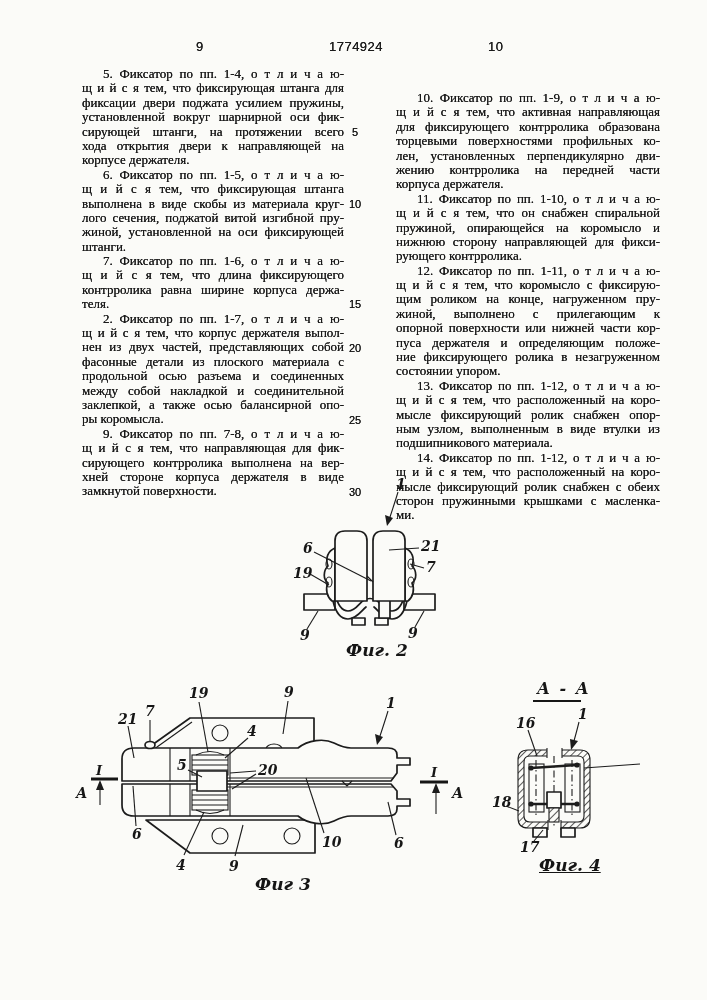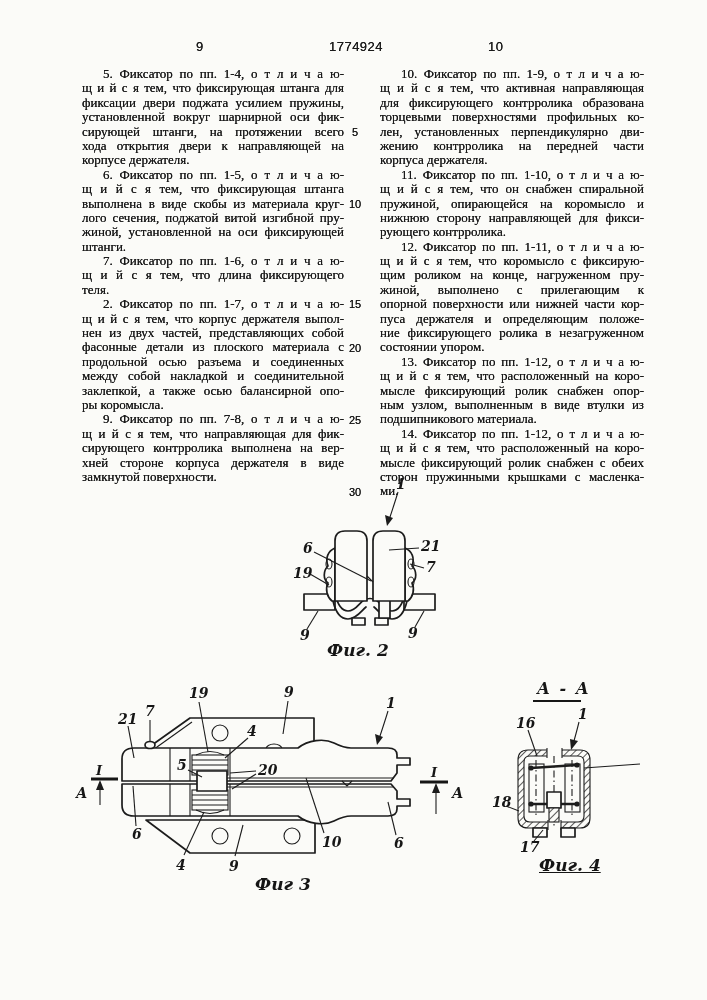--- a/index.html
+++ b/index.html
@@ -12,40 +12,40 @@
   
   .hdr{position:absolute;top:39px;font-size:13px;letter-spacing:.5px;
        text-shadow:0 0 .5px currentColor;}
   .hdr-pl{left:196px;}
   .hdr-pn{left:300px;width:112px;text-align:center;}
   .hdr-pr{left:488px;}
   
   .col{position:absolute;top:67px;font-size:13px;line-height:14.4px;
        text-shadow:0 0 .55px currentColor;font-family:Liberation Serif, serif;}
   .col-left{left:82px;width:262px;}
-  .col-right{left:380px;width:264px;}
+  .col-right{left:396px;width:264px;margin-top:24px;}
   .line{height:14.4px;white-space:nowrap;text-align:justify;text-align-last:justify;}
   .line.end{text-align-last:left;}
   .line.ind{text-indent:21px;}
   
   .gnum{position:absolute;left:340px;width:30px;text-align:center;
         font-size:11px;text-shadow:0 0 .5px currentColor;}
   .g5{top:126px;} .g10{top:198px;} .g15{top:270px;margin-top:28px;}
   .g20{top:342px;} .g25{top:414px;} .g30{top:486px;}
   
   svg{position:absolute;overflow:visible;}
   .fig2{left:278px;top:458px;}
   .fig3{left:58px;top:678px;}
   .fig4{left:478px;top:678px;}
   .svglab{font-family:"DejaVu Serif",serif;font-style:italic;font-weight:bold;
           font-size:14px;fill:#161616;}
   .svglab.small{font-size:13px;}
   .figcap{position:absolute;font-family:"DejaVu Serif",serif;font-style:italic;
           font-weight:bold;font-size:17px;color:#151515;}
-  .cap2{left:327px;top:640px;}
+  .cap2{left:346px;top:640px;}
   .cap3{left:255px;top:874px;}
   .cap4{left:539px;top:855px;text-decoration:underline;}
   .stroke{fill:none;stroke:#1c1c1c;stroke-width:1.7;stroke-linejoin:round;stroke-linecap:round;}
   .thin{fill:none;stroke:#1c1c1c;stroke-width:1.1;}
   .wfill{fill:#fbfbf8;stroke:#1c1c1c;stroke-width:1.7;stroke-linejoin:round;}
   .lead{fill:none;stroke:#1c1c1c;stroke-width:1.1;}
   .ah{fill:#1c1c1c;stroke:none;}
 </style>
 </head>
 <body>
@@ -65,20 +65,21 @@
       <div class="line">хода открытия двери к направляющей на</div>
       <div class="line end">корпусе держателя.</div>
       <div class="line ind">6. Фиксатор по пп. 1-5, о т л и ч а ю-</div>
       <div class="line">щ и й с я тем, что фиксирующая штанга</div>
       <div class="line">выполнена в виде скобы из материала круг-</div>
       <div class="line">лого сечения, поджатой витой изгибной пру-</div>
       <div class="line">жиной, установленной на оси фиксирующей</div>
       <div class="line end">штанги.</div>
       <div class="line ind">7. Фиксатор по пп. 1-6, о т л и ч а ю-</div>
       <div class="line">щ и й с я тем, что длина фиксирующего</div>
+      <div class="line">контрролика равна ширине корпуса держа-</div>
       <div class="line end">теля.</div>
       <div class="line ind">2. Фиксатор по пп. 1-7, о т л и ч а ю-</div>
       <div class="line">щ и й с я тем, что корпус держателя выпол-</div>
       <div class="line">нен из двух частей, представляющих собой</div>
       <div class="line">фасонные детали из плоского материала с</div>
       <div class="line">продольной осью разъема и соединенных</div>
       <div class="line">между собой накладкой и соединительной</div>
       <div class="line">заклепкой, а также осью балансирной опо-</div>
       <div class="line end">ры коромысла.</div>
       <div class="line ind">9. Фиксатор по пп. 7-8, о т л и ч а ю-</div>

